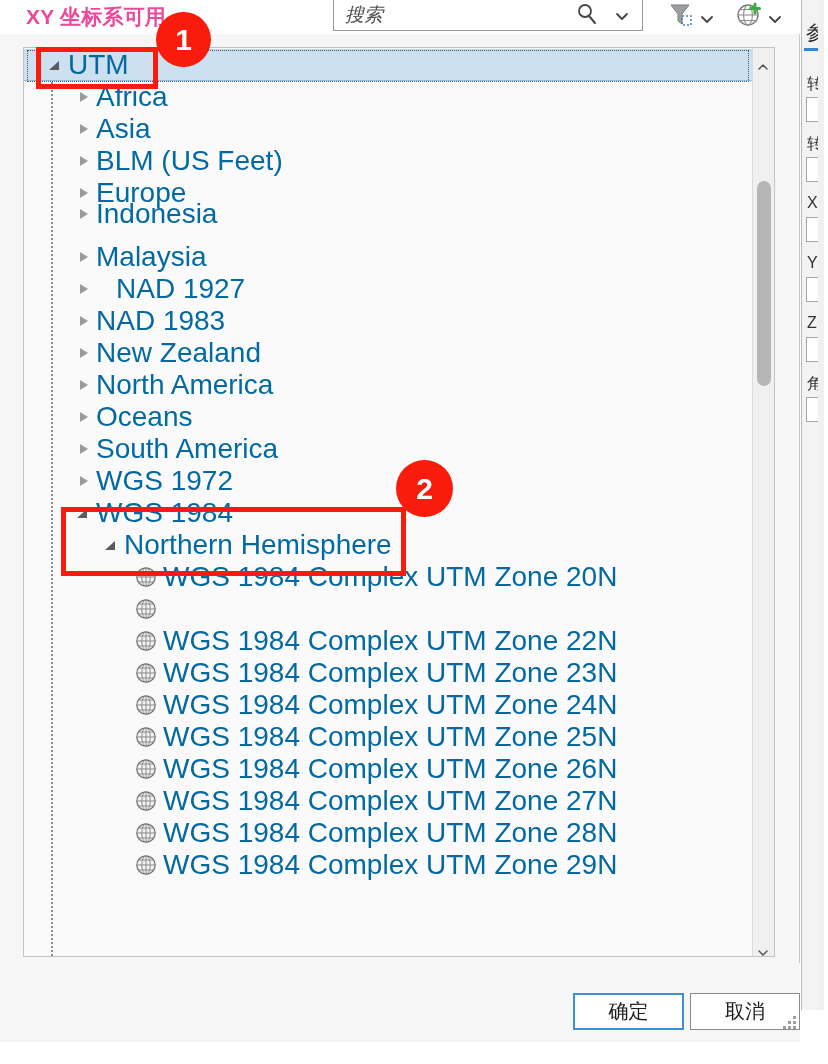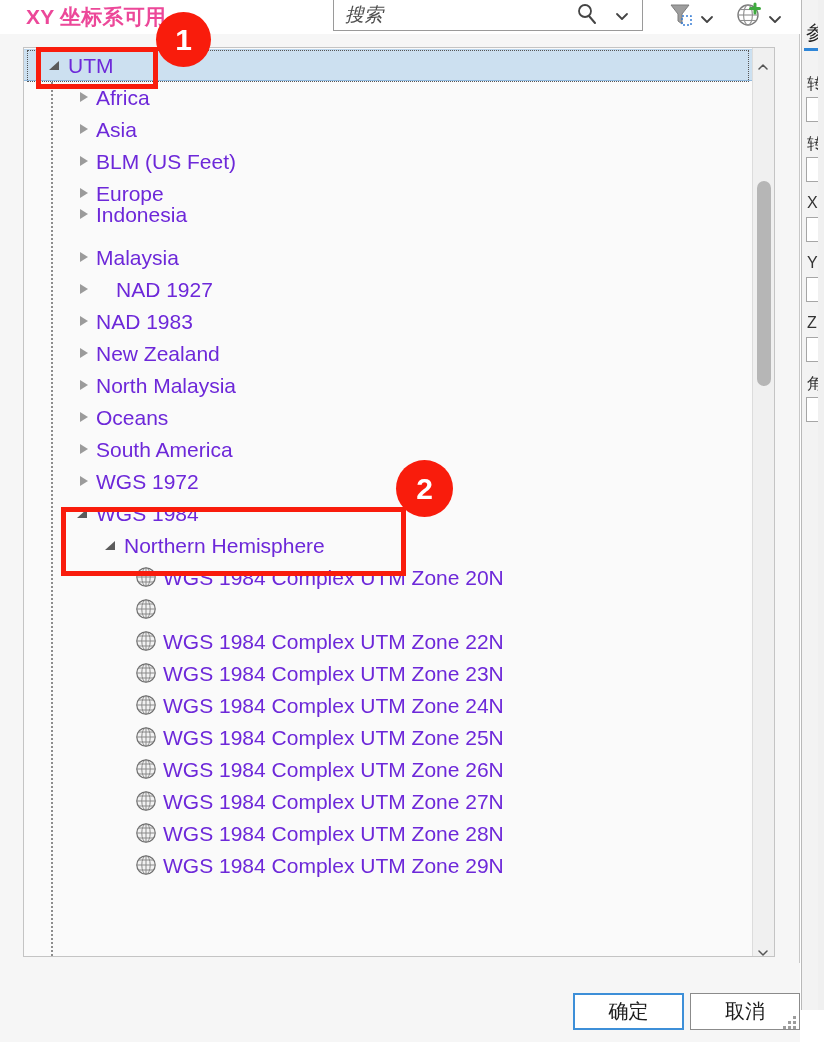--- a/index.html
+++ b/index.html
@@ -250,22 +250,22 @@
   }
 
   .globe-icon {
     flex: 0 0 24px;
     width: 24px;
     height: 24px;
     margin-right: 5px;
   }
 
   .row-label {
-    font-size: 21px;
-    color: #6d28d9;
+    font-size: 28px;
+    color: #0369a1;
     white-space: nowrap;
     line-height: 1;
   }
 
   
   .vscroll {
     position: absolute;
     right: 0px;
     top: 0px;
     width: 22px;
@@ -507,21 +507,21 @@
             <div class="row" style="top: 289px; padding-left: 50px;">
               <span class="toggler">
                 <span class="tri-right"></span>
               </span>
               <span class="row-label">New Zealand</span>
             </div>
             <div class="row" style="top: 321px; padding-left: 50px;">
               <span class="toggler">
                 <span class="tri-right"></span>
               </span>
-              <span class="row-label">North Malaysia</span>
+              <span class="row-label">North America</span>
             </div>
             <div class="row" style="top: 353px; padding-left: 50px;">
               <span class="toggler">
                 <span class="tri-right"></span>
               </span>
               <span class="row-label">Oceans</span>
             </div>
             <div class="row" style="top: 385px; padding-left: 50px;">
               <span class="toggler">
                 <span class="tri-right"></span>

